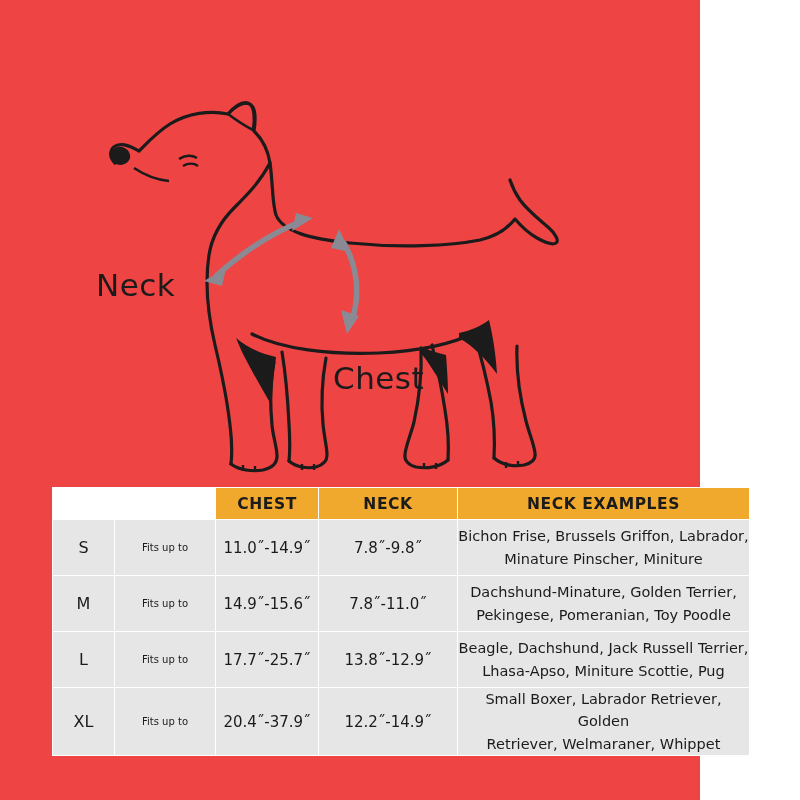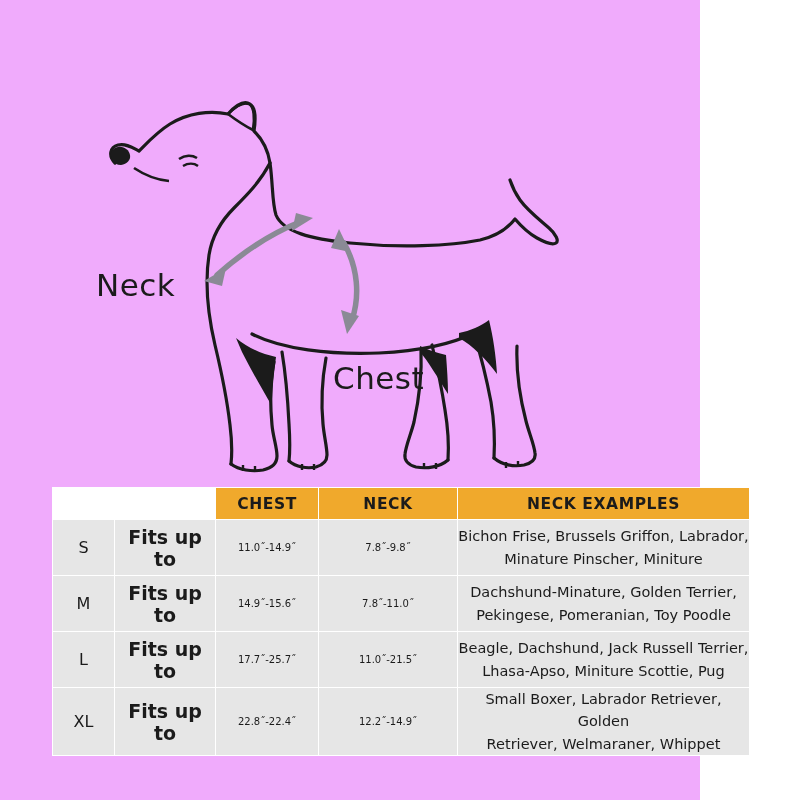--- a/index.html
+++ b/index.html
@@ -11,21 +11,21 @@
     width: 800px;
     height: 800px;
     font-family: "DejaVu Sans", sans-serif;
     overflow: hidden;
     position: relative;
   }
   #page {
     position: relative;
     width: 700px;
     height: 800px;
-    background: #f0abfc;
+    background: #ef4444;
   }
 
   
   #illustration {
     position: absolute;
     left: 0;
     top: 0;
     width: 800px;
     height: 490px;
   }
@@ -77,29 +77,28 @@
     letter-spacing: 0.6px;
     color: #1b1b1b;
   }
   thead th.blank-head {
     background: #ffffff;
     border-color: #ffffff;
   }
   tbody td {
     background: #e6e6e6;
     height: 55px;
-    font-size: 10px;
+    font-size: 15px;
   }
   tbody td.size-cell {
     font-size: 16px;
     font-weight: normal;
   }
   tbody td.fits-cell {
-    font-size: 19px;
-    font-weight: bold;
+    font-size: 10px;
   }
   tbody td.breed-cell {
     font-size: 14.5px;
     line-height: 1.55;
     padding: 0 8px;
   }
   .nowrap { white-space: nowrap; }
 </style>
 </head>
 <body>
@@ -240,30 +239,30 @@
         <td class="nowrap">7.8˝-11.0˝</td>
         <td class="breed-cell">
           <div>Dachshund-Minature, Golden Terrier,</div>
           <div>Pekingese, Pomeranian, Toy Poodle</div>
         </td>
       </tr>
       <tr>
         <td class="size-cell">L</td>
         <td class="fits-cell">Fits up to</td>
         <td class="nowrap">17.7˝-25.7˝</td>
-        <td class="nowrap">11.0˝-21.5˝</td>
+        <td class="nowrap">13.8˝-12.9˝</td>
         <td class="breed-cell">
           <div>Beagle, Dachshund, Jack Russell Terrier,</div>
           <div>Lhasa-Apso, Miniture Scottie, Pug</div>
         </td>
       </tr>
       <tr>
         <td class="size-cell">XL</td>
         <td class="fits-cell">Fits up to</td>
-        <td class="nowrap">22.8˝-22.4˝</td>
+        <td class="nowrap">20.4˝-37.9˝</td>
         <td class="nowrap">12.2˝-14.9˝</td>
         <td class="breed-cell">
           <div>Small Boxer, Labrador Retriever, Golden</div>
           <div>Retriever, Welmaraner, Whippet</div>
         </td>
       </tr>
     </tbody>
   </table>
 
 </div>

